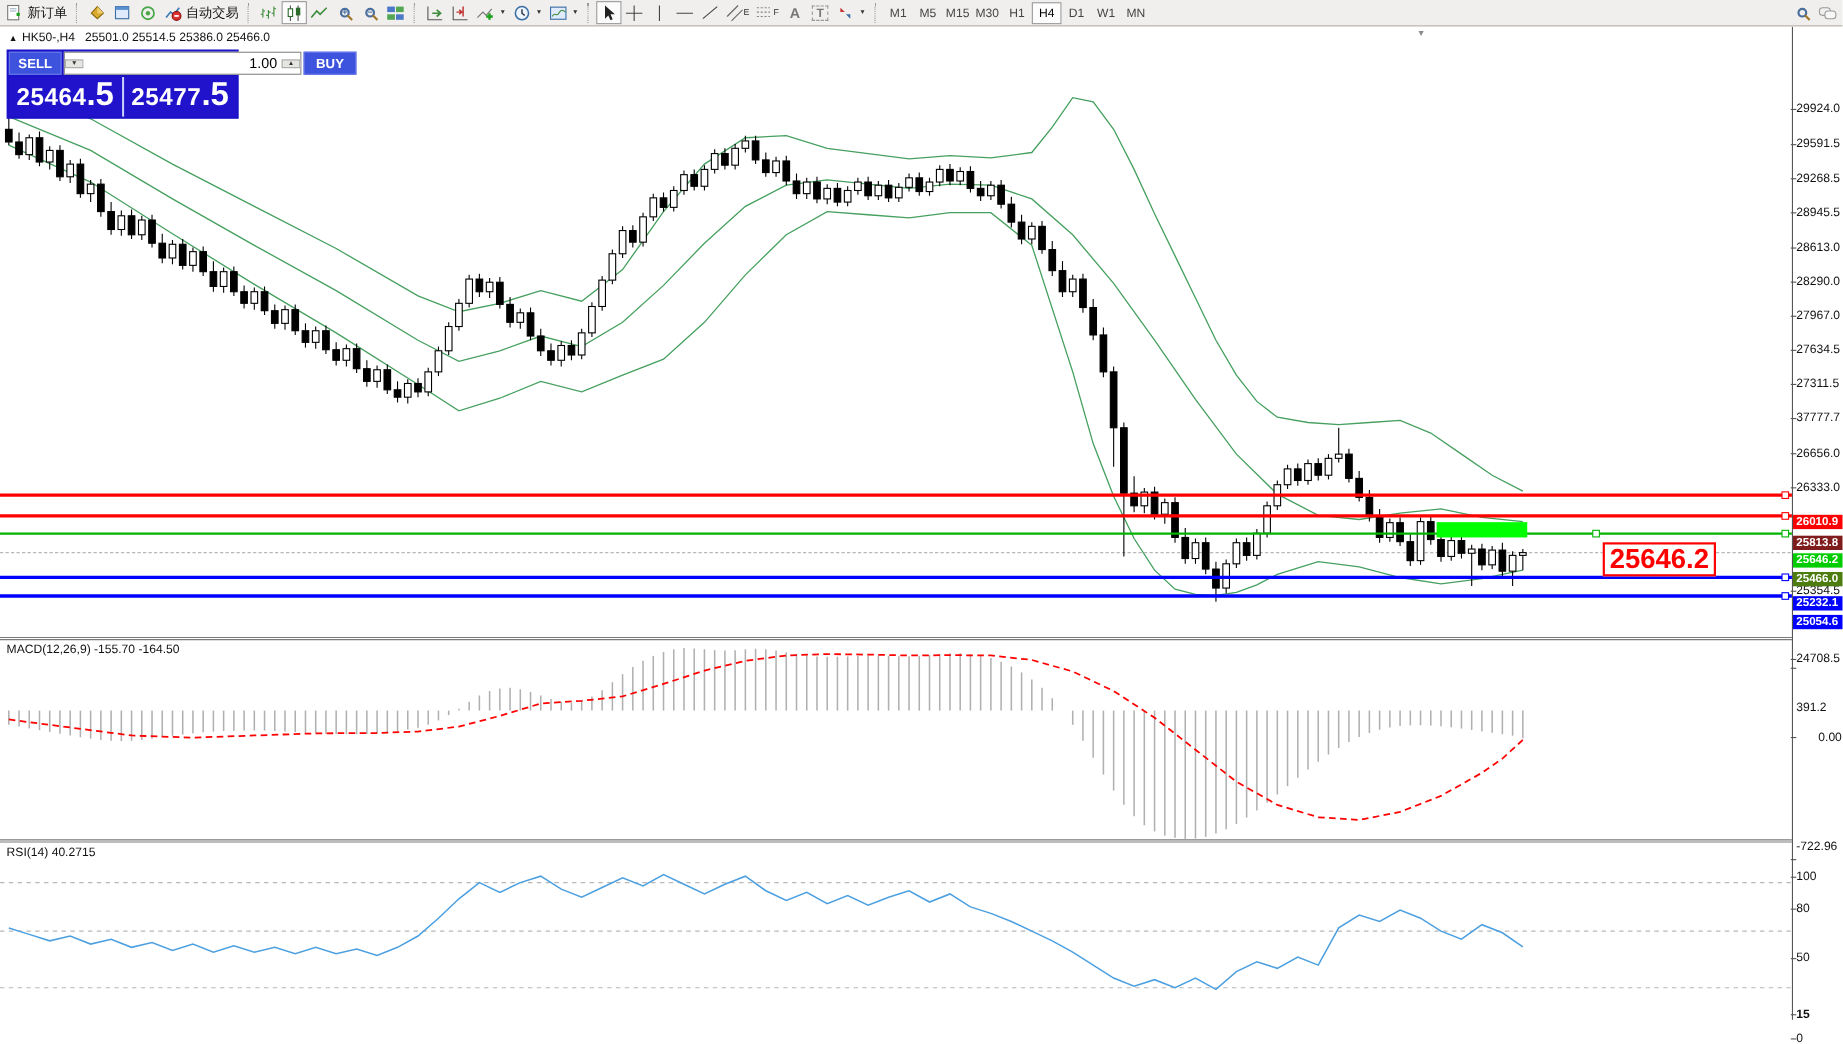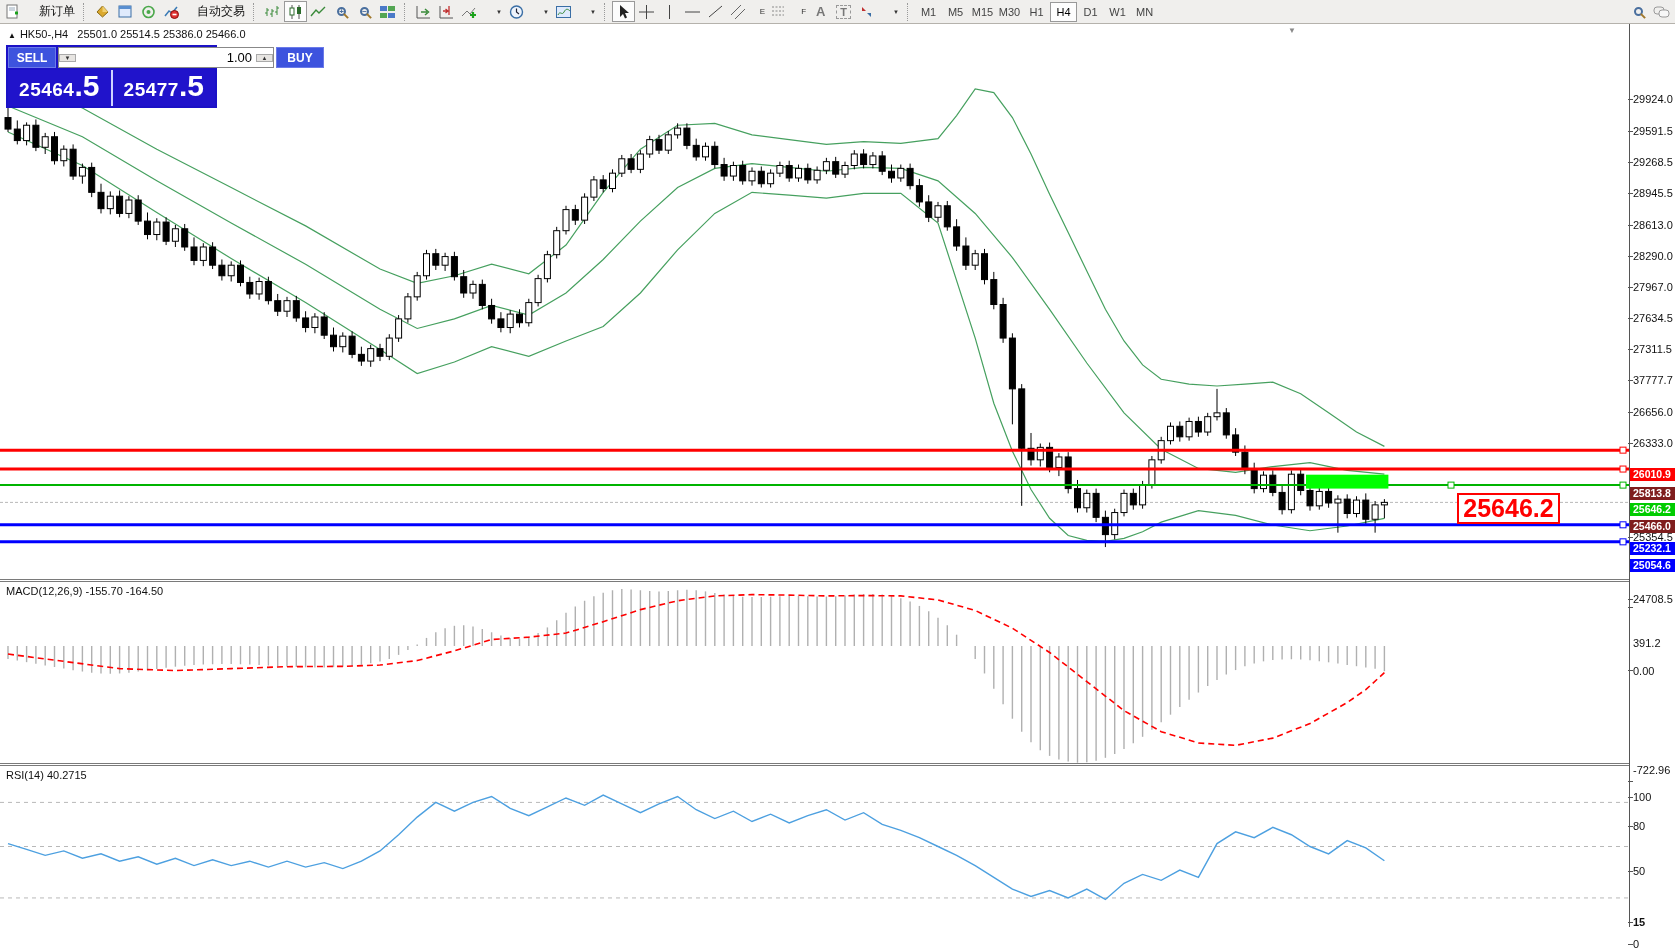--- a/index.html
+++ b/index.html
@@ -3,21 +3,21 @@
 <meta charset="utf-8">
 <style>
   * { margin:0; padding:0; box-sizing:border-box; }
   html,body { width:1675px; height:949px; overflow:hidden; background:#fff;
               font-family:"Liberation Sans","DejaVu Sans",sans-serif; }
   
   .toolbar { position:absolute; left:0; top:0; width:1675px; height:24px;
              background:#f0efed; border-bottom:1px solid #b5b2ac;
              display:flex; align-items:center; padding:0 2px; z-index:40; }
   .tb-btn { height:21px; min-width:23px; display:flex; align-items:center; justify-content:center;
-            gap:17px; padding:0 2px; border:1px solid transparent; font-size:12px; color:#222; }
+            gap:3px; padding:0 2px; border:1px solid transparent; font-size:12px; color:#222; }
   .tb-btn.active { background:#fcfcfc; border:1px solid #9a9a9a; }
   .tb-sep { width:5px; height:18px; border-left:1px dotted #9a9a9a; margin:0 3px 0 5px; }
   .tb-caret { font-size:6px; color:#333; margin-left:1px; }
   .tb-tf { width:27px; height:20px; display:flex; align-items:center; justify-content:center;
            font-size:11px; color:#444; border:1px solid transparent; }
   .tb-tf.active { background:#fdfdfd; border:1px solid #999; color:#000; }
   .tb-label { font-size:12px; color:#111; white-space:nowrap; }
   .icon16 { width:17px; height:16px; display:block; }
   .mag { width:9px; height:9px; border:2px solid #4a6f9e; border-radius:50%; position:relative;
          display:flex; align-items:center; justify-content:center; font-size:8px; font-weight:bold; color:#4a6f9e; }
@@ -37,21 +37,21 @@
   .tp-btn { flex:0 0 48px; background:#3d53de; color:#fff; font-size:12px; font-weight:bold;
             display:flex; align-items:center; justify-content:center; border:1px solid #6b7ae8; }
   .tp-spin { flex:1; display:flex; background:#fff; border:1px solid #888;align-items:center; }
   .tp-arrow { width:17px; background:#e7e5e2; border:1px solid #aaa; font-size:6px; color:#333;
               display:flex; align-items:center; justify-content:center; }
   .tp-vol { flex:1; border:none; outline:none; text-align:right; font-size:13px; padding-right:4px;
             font-family:"Liberation Sans",sans-serif; min-width:10px; }
   .tp-row2 { display:flex; height:36px; margin-top:2px; }
   .tp-price { flex:1; background:#2013cb; color:#fff; display:flex; align-items:baseline;
               justify-content:center; padding-top:3px; }
-  .tp-price .int { font-size:19px; font-weight:bold; letter-spacing:0.5px; }
+  .tp-price .int { font-size:22px; font-weight:bold; letter-spacing:0.5px; }
   .tp-price .dec { font-size:30px; font-weight:bold; line-height:26px; }
   .tp-gap { width:2px; background:#cfd3ff; }
   
   .pane-label { position:absolute; left:6px; font-size:11px; color:#111; z-index:6; }
   .cn-note { position:absolute; left:1384px; top:408px; font-size:31px; font-weight:bold;
              color:#00cd00; text-shadow:2px 2px 0 #565e56; z-index:8; letter-spacing:1px; white-space:nowrap; }
   .big-price { position:absolute; left:1457px; top:469px; width:103px; height:31px; z-index:9;
                background:#fff; border:2px solid #f00; color:#f00; font-size:25px; font-weight:bold;
                display:flex; align-items:center; justify-content:center; }
   
@@ -790,26 +790,26 @@
       <div style="position: absolute; left: -2px; top: 364.303px; width: 5px; height: 1px; background: rgb(85, 85, 85);"></div>
       <div class="tick-label" style="top: 389.269px;">26333.0</div>
       <div style="position: absolute; left: -2px; top: 395.269px; width: 5px; height: 1px; background: rgb(85, 85, 85);"></div>
       <div class="tick-label" style="top: 483.078px;">25354.5</div>
       <div style="position: absolute; left: -2px; top: 489.078px; width: 5px; height: 1px; background: rgb(85, 85, 85);"></div>
       <div class="tick-label" style="top: 545.01px;">24708.5</div>
       <div style="position: absolute; left: -2px; top: 551.01px; width: 5px; height: 1px; background: rgb(85, 85, 85);"></div>
       <div class="badge" style="top: 419.649px; background: rgb(255, 0, 0);">26010.9</div>
       <div class="badge" style="top: 438.545px; background: #7f1d1d;">25813.8</div>
       <div class="badge" style="top: 454.613px; background: rgb(0, 204, 0);">25646.2</div>
-      <div class="badge" style="top: 471.888px; background: #7f1d1d;">25466.0</div>
+      <div class="badge" style="top: 471.888px; background: #4d7c0f;">25466.0</div>
       <div class="badge" style="top: 494.312px; background: rgb(0, 0, 255);">25232.1</div>
       <div class="badge" style="top: 511.329px; background: rgb(0, 0, 255);">25054.6</div>
       <div class="tick-label" style="top: 579px; margin-top: 10px;">391.2</div>
       <div style="position: absolute; left: -2px; top: 558.782px; width: 5px; height: 1px; background: rgb(85, 85, 85);"></div>
-      <div class="tick-label" style="top: 617px;">0.00</div>
+      <div class="tick-label" style="top: 617px; margin-left: 20px;">0.00</div>
       <div style="position: absolute; left: -2px; top: 622px; width: 5px; height: 1px; background: rgb(85, 85, 85);"></div>
       <div class="tick-label" style="top: 696px; margin-top: 20px;">-722.96</div>
       <div style="position: absolute; left: -2px; top: 732.83px; width: 5px; height: 1px; background: rgb(85, 85, 85);"></div>
       <div class="tick-label" style="top: 743px;">100</div>
       <div style="position: absolute; left: -2px; top: 749px; width: 5px; height: 1px; background: rgb(85, 85, 85);"></div>
       <div class="tick-label" style="top: 772.4px;">80</div>
       <div style="position: absolute; left: -2px; top: 778.4px; width: 5px; height: 1px; background: rgb(85, 85, 85);"></div>
       <div class="tick-label" style="top: 816.5px;">50</div>
       <div style="position: absolute; left: -2px; top: 822.5px; width: 5px; height: 1px; background: rgb(85, 85, 85);"></div>
       <div class="tick-label" style="top: 867.95px; font-weight: bold;">15</div>

